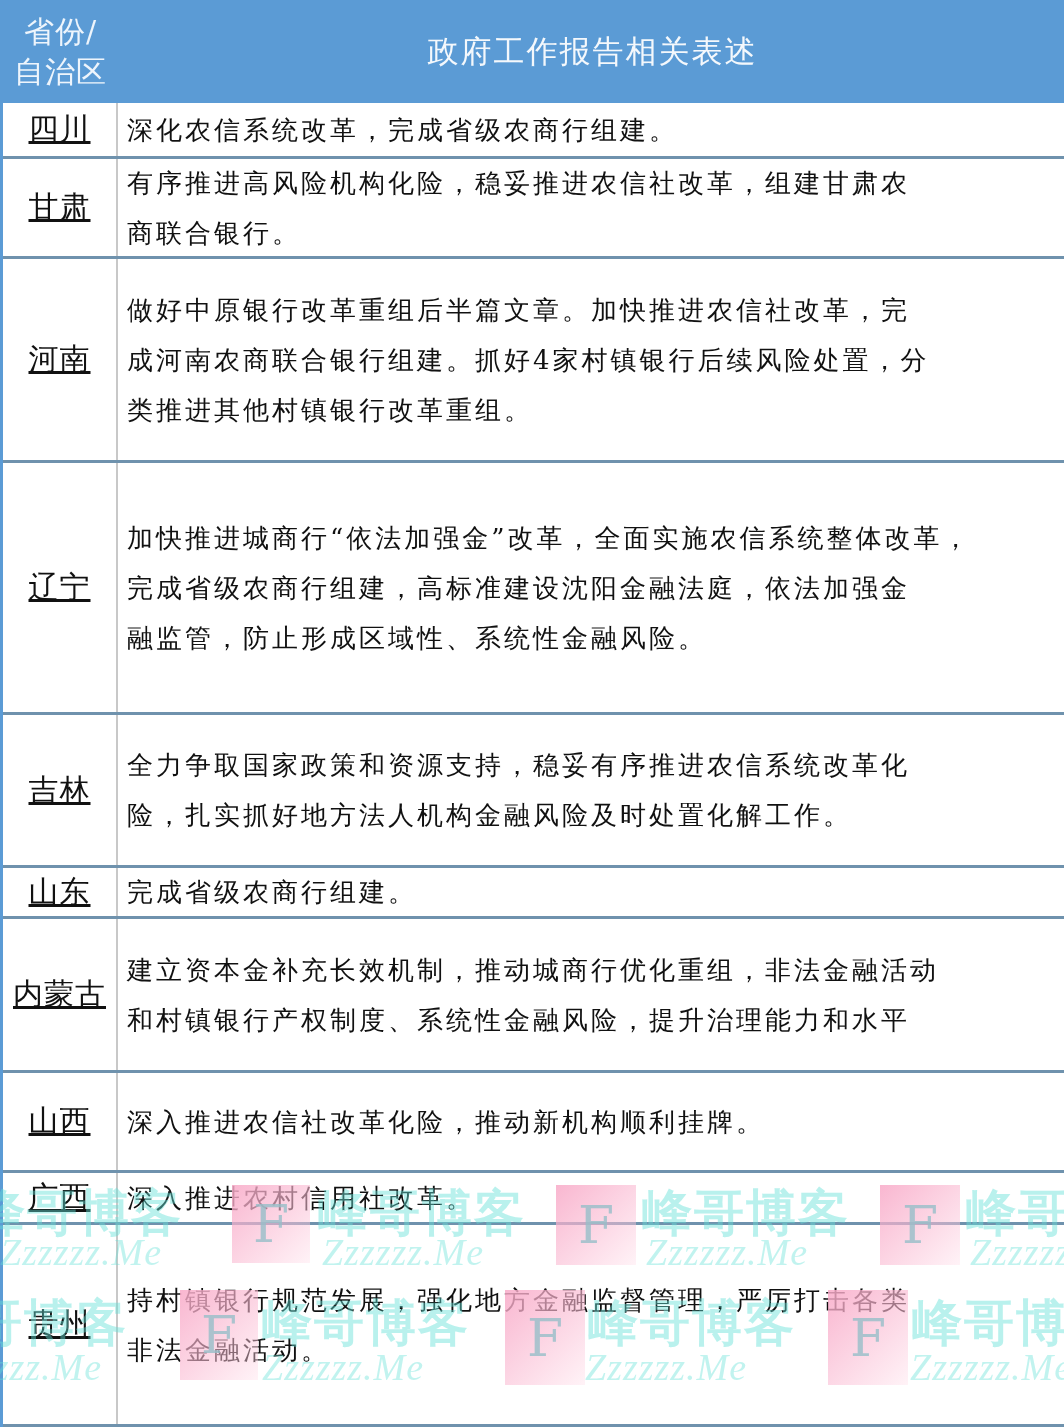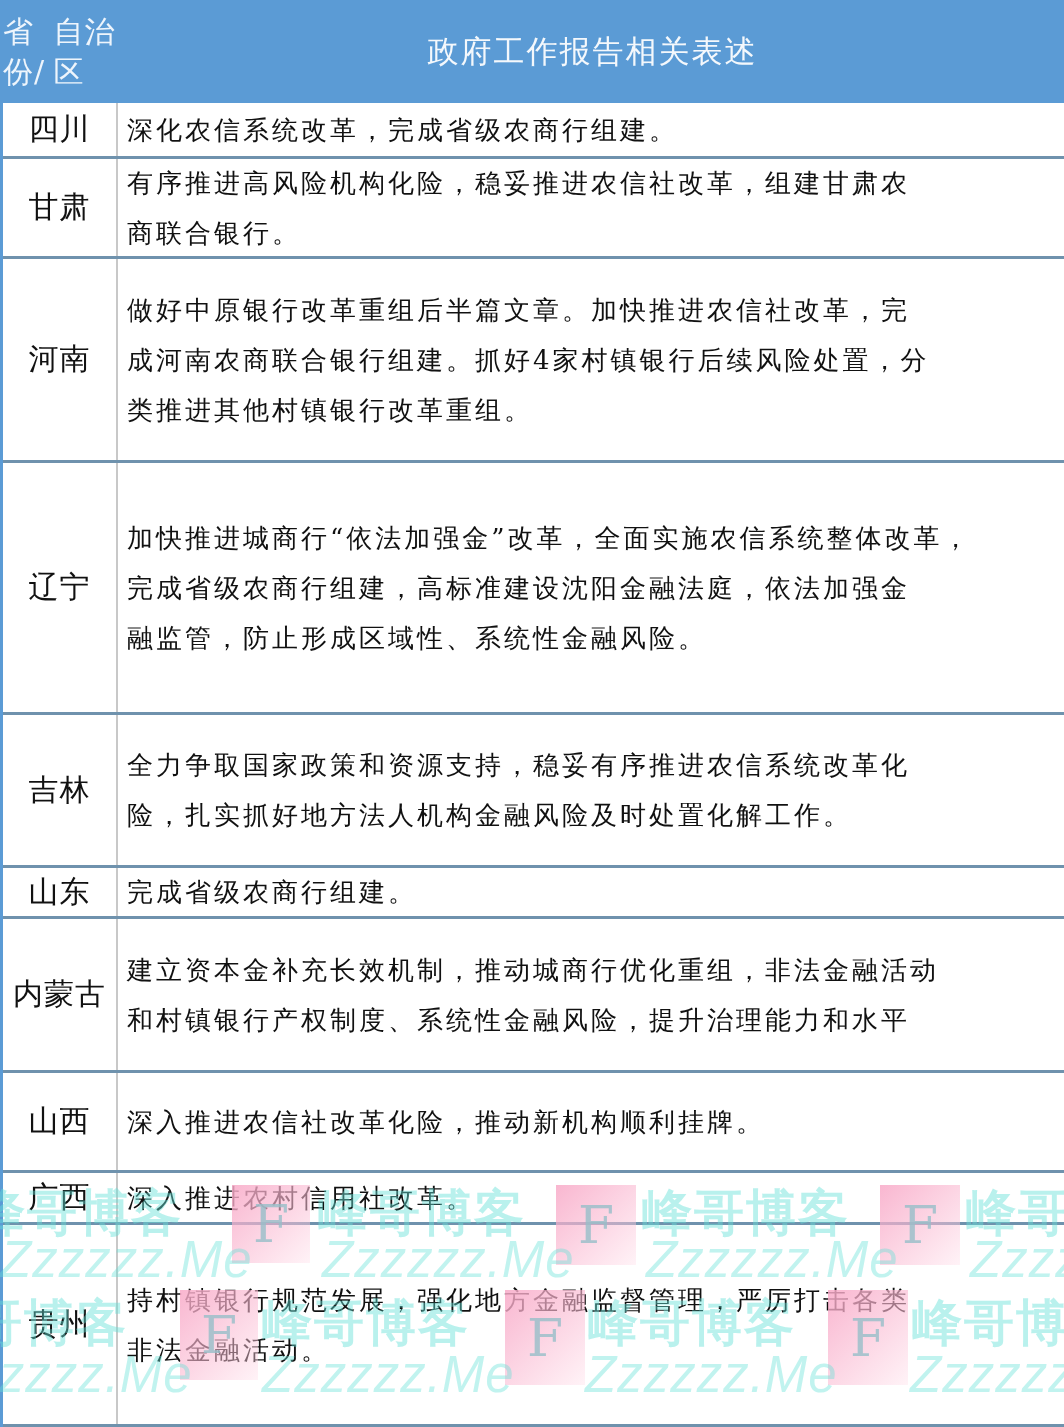--- a/index.html
+++ b/index.html
@@ -34,20 +34,21 @@
       background: #5b9bd5;
       color: #ffffff;
     }
     .header-col1 {
       position: absolute;
       left: 0;
       top: 0;
       width: 115px;
       height: 103px;
       display: flex;
+      flex-direction: column;
       justify-content: center;
       align-items: center;
       font-size: 30px;
       line-height: 40px;
       letter-spacing: 1px;
       color: #eef5fc;
     }
     .header-col1 span { display: block; }
     .header-col2 {
       position: absolute;
@@ -78,20 +79,21 @@
       width: 115px;
       height: 100%;
       display: flex;
       align-items: center;
       justify-content: center;
       font-size: 30px;
       color: #111111;
       letter-spacing: 1px;
       border-right: 2px solid #c8c8c8;
       box-sizing: border-box;
+      text-decoration: underline;
     }
     .cell-text {
       position: absolute;
       left: 124px;
       top: 0;
       width: 920px;
       height: 100%;
       display: flex;
       align-items: center;
       font-size: 26px;
@@ -119,23 +121,23 @@
       color: rgba(100,225,215,0.45);
       font-family: "DejaVu Sans", sans-serif;
       font-weight: bold;
       font-size: 50px;
       letter-spacing: 2px;
       white-space: nowrap;
     }
     .wm-url {
       position: absolute;
       color: rgba(100,225,215,0.4);
-      font-family: Liberation Sans, sans-serif;
+      font-family: Liberation Serif, serif;
       font-style: italic;
-      font-size: 51px;
+      font-size: 38px;
       letter-spacing: 1px;
       white-space: nowrap;
     }
   </style>
 </head>
 <body>
 
 <div class="table">
 
   <div class="header">

